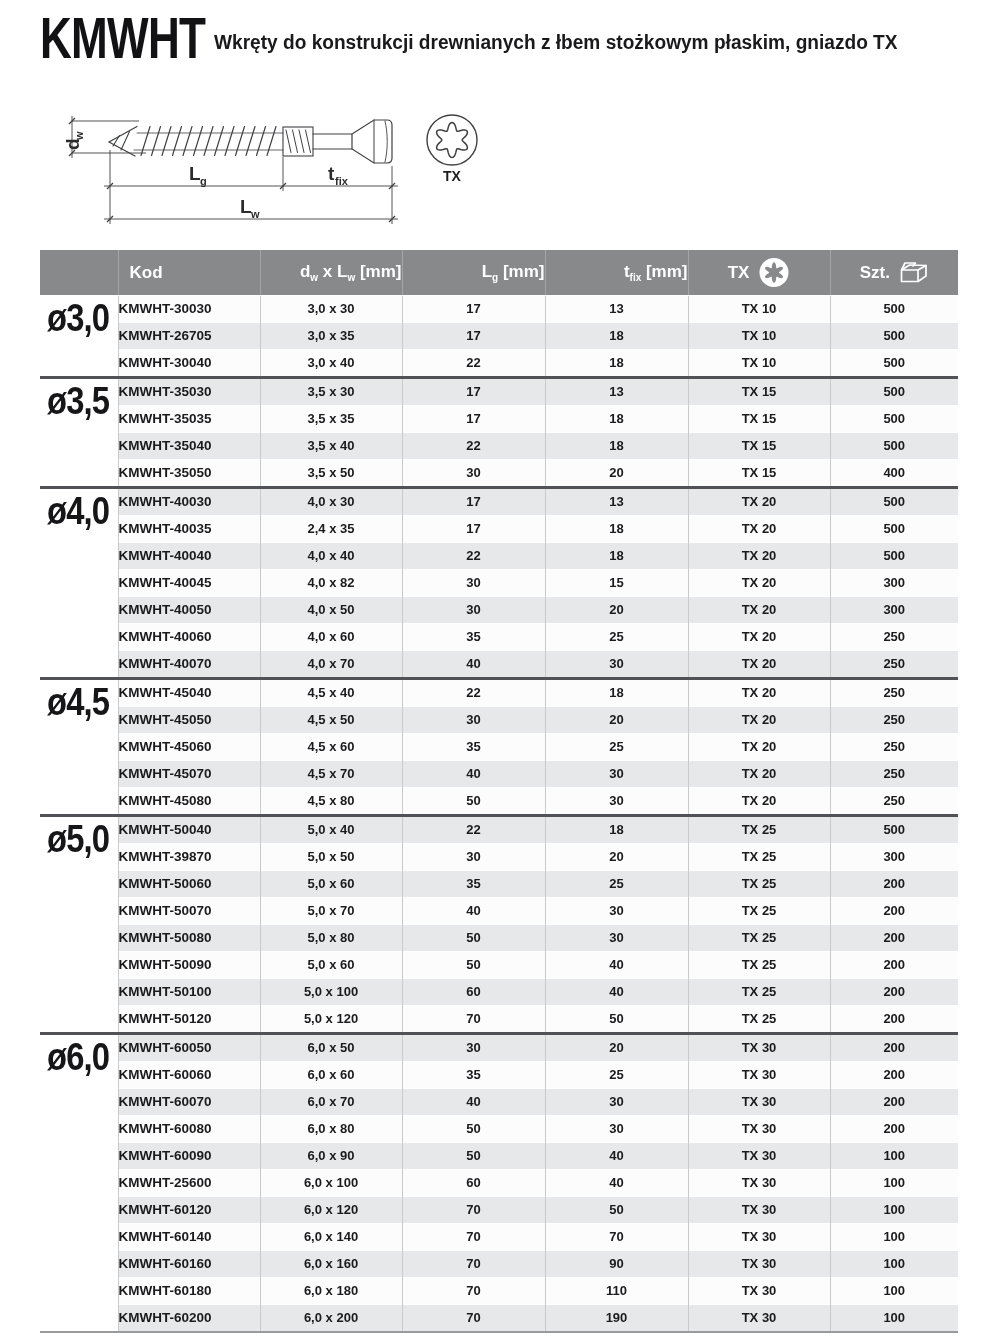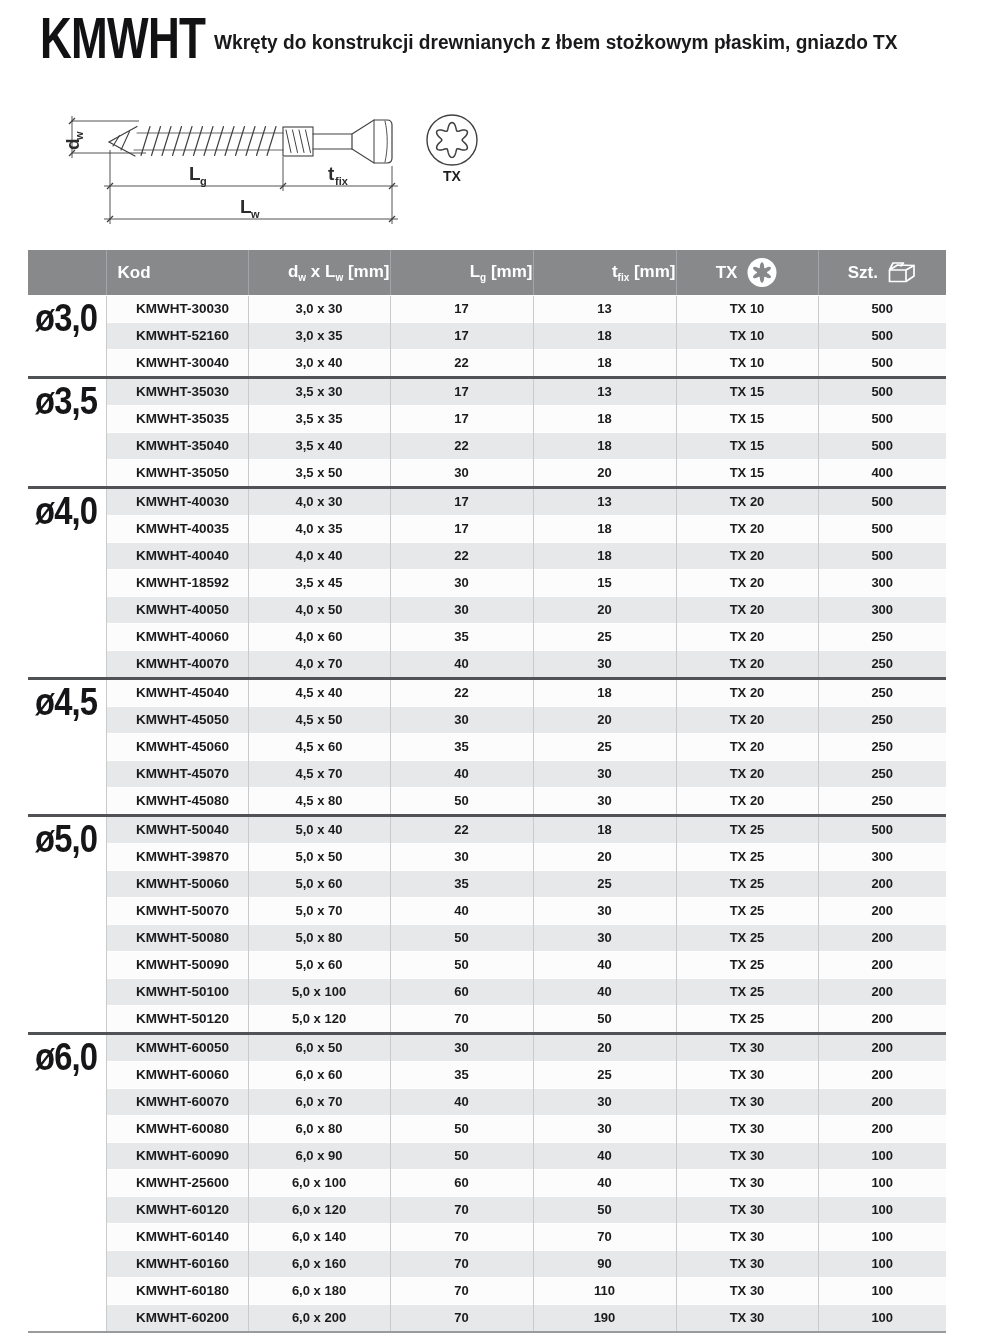--- a/index.html
+++ b/index.html
@@ -23,41 +23,41 @@
   }
 
   
   #screw{position:absolute;left:0;top:0;width:1000px;height:245px;}
   #screw .dim{font-size:19px;font-weight:bold;fill:#2c2c2e;}
   #screw .dimsub{font-size:11px;font-weight:bold;fill:#2c2c2e;}
   #screw .txlabel{font-size:14px;font-weight:bold;fill:#1c1c1e;}
 
   
   table{
-    position:absolute;left:28px;top:250px;width:918px;
+    position:absolute;left:40px;top:250px;width:918px;
     border-collapse:collapse;table-layout:fixed;
     border-bottom:2px solid #9a9b9d;
   }
   thead th{
     background:var(--hd,#88898b);color:#fff;height:45px;
     font-size:17px;font-weight:bold;vertical-align:middle;text-align:right;
     padding:0;border-bottom:1px solid #fff;
   }
   thead th + th{border-left:1px solid #a2a4a7;}
   thead th.h-kod{text-align:left;padding-left:11px;}
   thead sub{font-size:10px;font-weight:bold;}
   .th-flex{display:flex;align-items:center;justify-content:center;gap:9px;}
   .th-flex svg{display:block;}
 
   tbody td{
     height:26px;line-height:26px;padding:0;
     font-size:13px;font-weight:bold;color:var(--tx,#1b1b1d);
     text-align:center;white-space:nowrap;overflow:hidden;
   }
-  tbody td.c-kod{text-align:center;padding-left:11px;font-size:13.5px;}
+  tbody td.c-kod{text-align:left;font-size:13.5px;}
   tbody tr.wh  td:not(.dia){background:#fcfcfd;}
   tbody tr.alt td:not(.dia){background:var(--alt,#e7e8e9);}
   tbody td.dia{background:#ffffff;vertical-align:top;text-align:left;padding:1px 0 0 7px;margin-top:24px;}
   tbody td.dia span{
     display:inline-block;font-size:39px;font-weight:bold;color:#161618;
     letter-spacing:-1px;line-height:42px;transform:scaleX(0.84);transform-origin:0 0;
   }
   tbody td.c-kod,tbody td.c-dim,tbody td.c-lg,tbody td.c-tf,
   tbody td.c-tx,tbody td.c-szt{border-left:1px solid #c9cacc;}
   tbody tr:not(.sec) td{border-top:1px solid #ffffff;}
@@ -193,21 +193,21 @@
         <tr class="sec wh">
           <td class="dia" rowspan="3"><span>ø3,0</span></td>
           <td class="c-kod">KMWHT-30030</td>
           <td class="c-dim">3,0 x 30</td>
           <td class="c-lg">17</td>
           <td class="c-tf">13</td>
           <td class="c-tx">TX 10</td>
           <td class="c-szt">500</td>
         </tr>
         <tr class="alt">
-          <td class="c-kod">KMWHT-52160</td>
+          <td class="c-kod">KMWHT-26705</td>
           <td class="c-dim">3,0 x 35</td>
           <td class="c-lg">17</td>
           <td class="c-tf">18</td>
           <td class="c-tx">TX 10</td>
           <td class="c-szt">500</td>
         </tr>
         <tr class="wh">
           <td class="c-kod">KMWHT-30040</td>
           <td class="c-dim">3,0 x 40</td>
           <td class="c-lg">22</td>
@@ -252,37 +252,37 @@
           <td class="dia" rowspan="7"><span>ø4,0</span></td>
           <td class="c-kod">KMWHT-40030</td>
           <td class="c-dim">4,0 x 30</td>
           <td class="c-lg">17</td>
           <td class="c-tf">13</td>
           <td class="c-tx">TX 20</td>
           <td class="c-szt">500</td>
         </tr>
         <tr class="wh">
           <td class="c-kod">KMWHT-40035</td>
-          <td class="c-dim">4,0 x 35</td>
+          <td class="c-dim">2,4 x 35</td>
           <td class="c-lg">17</td>
           <td class="c-tf">18</td>
           <td class="c-tx">TX 20</td>
           <td class="c-szt">500</td>
         </tr>
         <tr class="alt">
           <td class="c-kod">KMWHT-40040</td>
           <td class="c-dim">4,0 x 40</td>
           <td class="c-lg">22</td>
           <td class="c-tf">18</td>
           <td class="c-tx">TX 20</td>
           <td class="c-szt">500</td>
         </tr>
         <tr class="wh">
-          <td class="c-kod">KMWHT-18592</td>
-          <td class="c-dim">3,5 x 45</td>
+          <td class="c-kod">KMWHT-40045</td>
+          <td class="c-dim">4,0 x 82</td>
           <td class="c-lg">30</td>
           <td class="c-tf">15</td>
           <td class="c-tx">TX 20</td>
           <td class="c-szt">300</td>
         </tr>
         <tr class="alt">
           <td class="c-kod">KMWHT-40050</td>
           <td class="c-dim">4,0 x 50</td>
           <td class="c-lg">30</td>
           <td class="c-tf">20</td>

